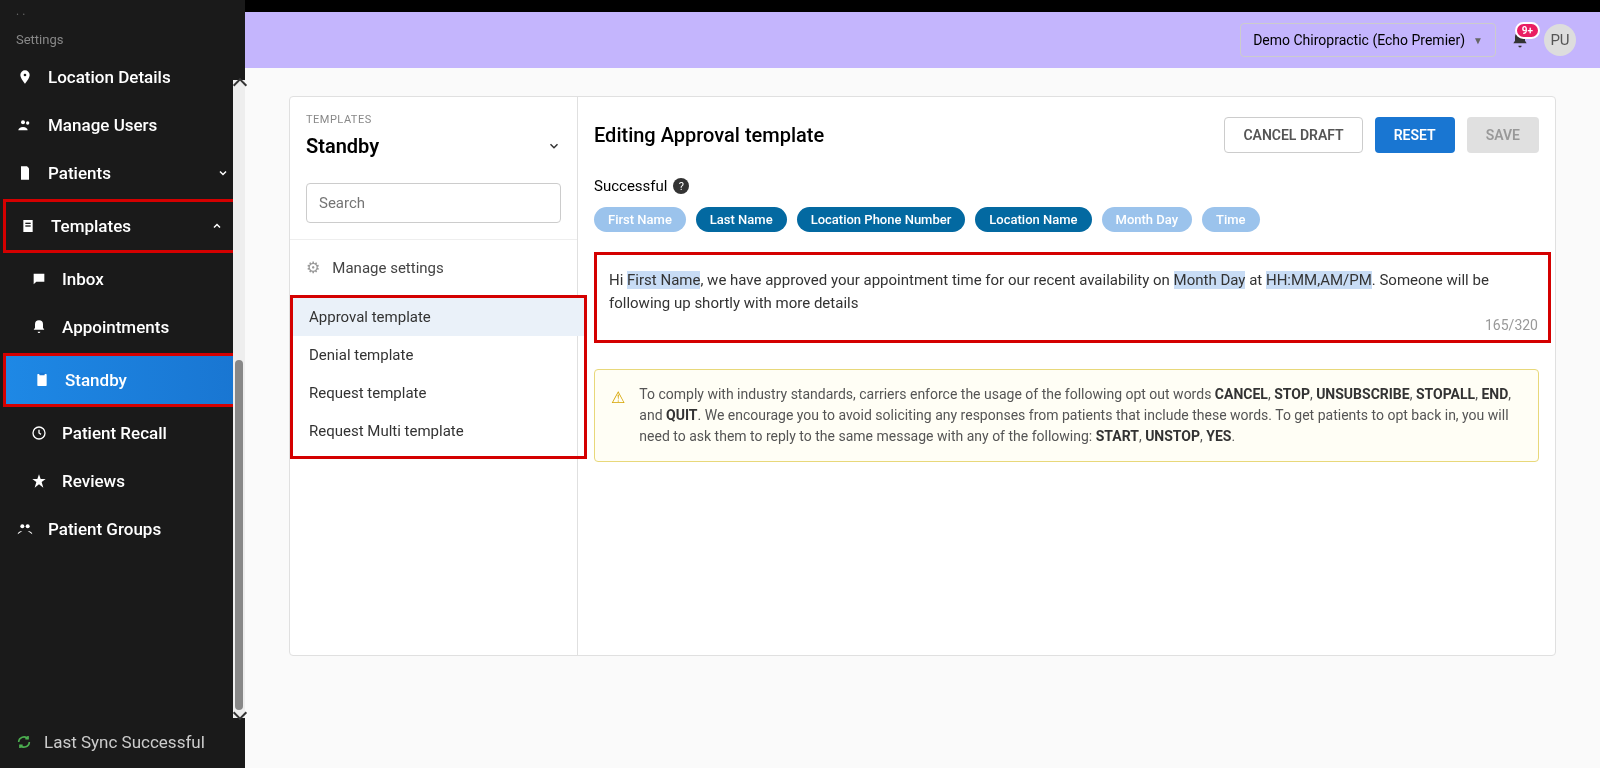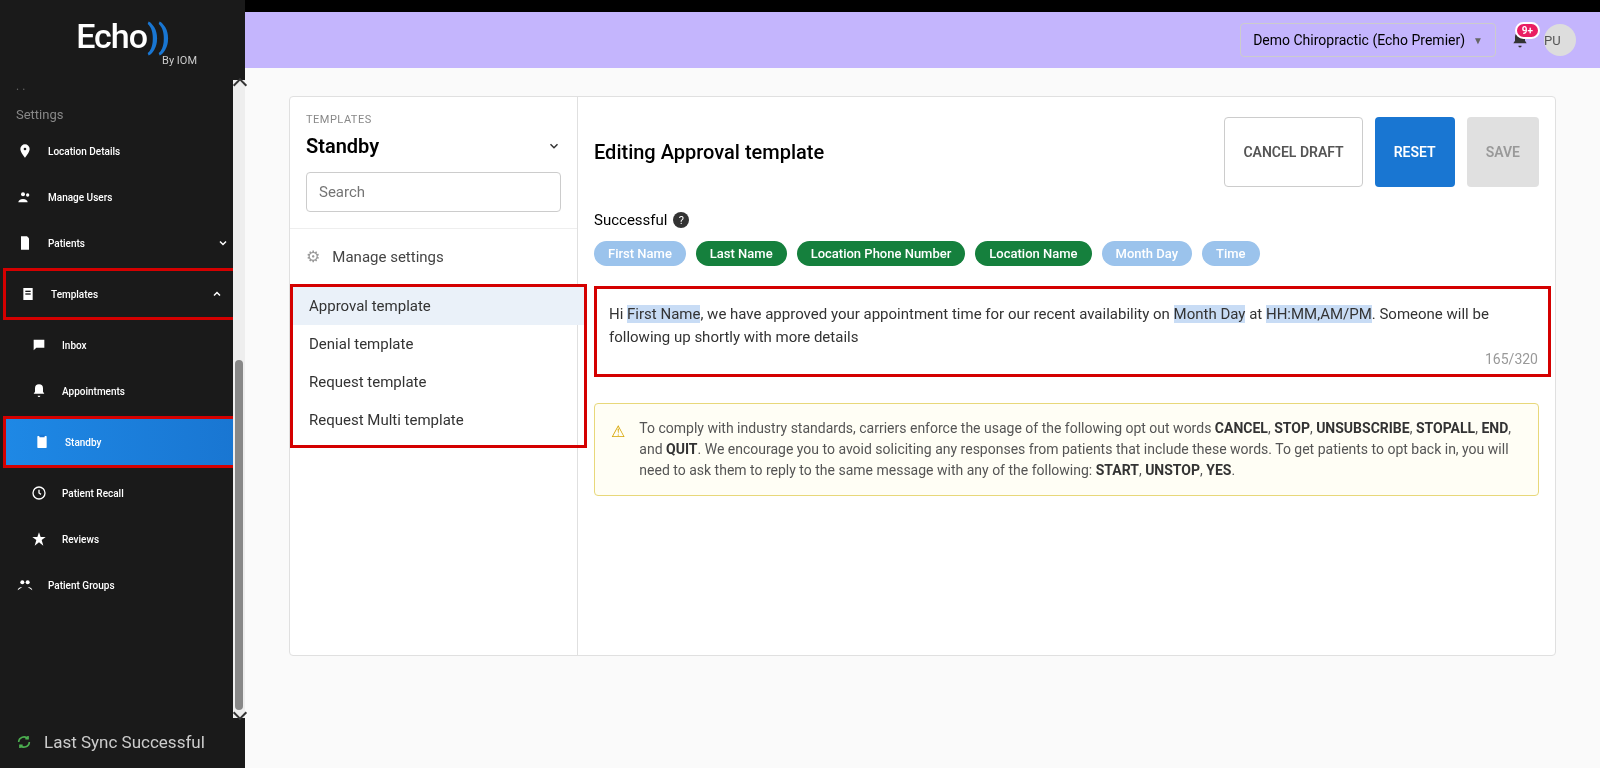--- a/index.html
+++ b/index.html
@@ -13,93 +13,89 @@
   .sidebar-scrollthumb { position:absolute; left:2px; top:280px; width:8px; height:350px; background:#888; border-radius:4px; }
   
   .logo-area { padding: 16px 0 8px; text-align: center; }
   .logo-main { font-size: 34px; font-weight: 500; letter-spacing: -1px; }
   .logo-main .bracket { color: #1976d2; font-weight: 700; }
   .logo-sub { font-size: 11px; color: #ccc; margin-top: -2px; padding-right: 48px; text-align: right; }
   .dots { color:#666; font-size:12px; padding-left:16px; margin-top:4px; }
   
   .section-label { font-size: 13px; color: #888; padding: 14px 16px 6px; }
   
-  .nav-item { display: flex; align-items: center; padding: 14px 16px; font-size: 10px; font-weight: 500; cursor: pointer; position: relative; color:#fff; }
+  .nav-item { display: flex; align-items: center; padding: 14px 16px; font-size: 17px; font-weight: 500; cursor: pointer; position: relative; color:#fff; }
   .nav-item.sub { padding-left: 30px; }
   .nav-item .nav-icon { width: 18px; height: 18px; margin-right: 14px; display: inline-flex; align-items:center; justify-content:center; }
   .nav-item .chevron { margin-left: auto; }
   .nav-item.active-blue { background: linear-gradient(90deg,#1e88e5,#1976d2); }
   
   .red-box { border: 3px solid #d40000; margin: 2px 6px 2px 3px; }
   .red-box .nav-item { padding: 14px 13px; }
   
   .sync-bar { margin-top: auto; padding: 16px; display: flex; align-items: center; font-size: 17px; color: #ccc; }
   .sync-bar .sync-icon { width:16px; height:16px; margin-right:12px; }
   
   
   .main { flex: 1; display: flex; flex-direction: column; background: #fafafa; }
   .topbar { height: 56px; background: #c4b5fd; display: flex; align-items: center; justify-content: flex-end; padding: 0 24px; gap: 14px; }
   .topbar-black { height: 12px; background:#000; }
   .org-selector { border: 1px solid #ccc; border-radius: 4px; padding: 8px 12px; display: flex; align-items: center; gap: 8px; font-size: 14px; cursor:pointer; }
   .org-selector .caret { font-size: 10px; color:#666; }
   .bell { position: relative; cursor:pointer; font-size:18px; }
   .badge { position: absolute; top: -8px; right: -10px; background: #e91e63; color: #fff; font-size: 10px; font-weight: 700; padding: 1px 5px; border-radius: 10px; border:2px solid #fff; }
-  .avatar { width: 32px; height: 32px; border-radius: 50%; background: #ddd; display: flex; align-items: center; justify-content: flex-start; font-size: 13px; color:#555; cursor:pointer; }
+  .avatar { width: 32px; height: 32px; border-radius: 50%; background: #ddd; display: flex; align-items: center; justify-content: center; font-size: 15px; color:#555; cursor:pointer; }
   
   
   .content-wrap { padding: 28px 44px; flex:1; }
   .panel { display: flex; background: #fff; border: 1px solid #e0e0e0; border-radius: 4px; min-height: 560px; }
   
   
   .tside { width: 288px; border-right: 1px solid #e0e0e0; padding: 0; }
   .tside .pad { padding: 16px; }
   .tside .small-label { font-size: 11px; color: #888; letter-spacing: 0.5px; }
   .tside .category { display:flex; align-items:center; justify-content:space-between; font-size: 20px; font-weight: 600; margin-top: 8px; cursor:pointer; }
-  .tside .search { width: 100%; border: 1px solid #ccc; border-radius: 4px; padding: 10px 12px; font-size: 15px; margin-top: 14px; }
+  .tside .search { width: 100%; border: 1px solid #ccc; border-radius: 4px; padding: 10px 12px; font-size: 15px; margin-top: 25px; }
   .tside .manage { display:flex; align-items:center; gap:12px; padding: 18px 16px; font-size: 15px; color:#444; border-top:1px solid #eee; cursor:pointer; }
   .tside .gear { color:#999; font-size:16px; }
   .tside .tpl-list { }
   .tside .tpl-item { padding: 10px 16px; font-size: 15px; color:#333; cursor:pointer; }
   .tside .tpl-item.active { background: #eaf1f9; }
   .tside .red-box-tpl { border:3px solid #d40000; margin-right:-10px; padding-bottom:6px; }
   
   
   .editor { flex:1; padding: 20px 0 20px 16px; }
   .editor-header { display:flex; align-items:center; justify-content:space-between; padding-right:16px; }
   .editor-title { font-size: 20px; font-weight: 500; }
-  .btn { padding: 26px 18px; border-radius: 4px; font-size: 14px; font-weight: 600; cursor:pointer; border:1px solid transparent; }
+  .btn { padding: 9px 18px; border-radius: 4px; font-size: 14px; font-weight: 600; cursor:pointer; border:1px solid transparent; }
   .btn.cancel { border-color: #ccc; color:#555; background:#fff; }
   .btn.reset { background:#1976d2; color:#fff; }
   .btn.save { background:#e0e0e0; color:#999; cursor:not-allowed;text-align:center; }
   .btn-group { display:flex; gap:12px; }
   
   .vars-label { display:flex; align-items:center; gap:6px; font-size:15px; margin-top: 24px; }
   .help { width:16px; height:16px; border-radius:50%; background:#333; color:#fff; font-size:11px; display:flex; align-items:center; justify-content:center; }
   .chips { display:flex; gap:10px; margin-top:12px; flex-wrap:wrap; }
-  .chip { background:#15803d; color:#fff; padding:5px 14px; border-radius:16px; font-size:13px; font-weight:500; cursor:pointer; }
+  .chip { background:#0369a1; color:#fff; padding:5px 14px; border-radius:16px; font-size:13px; font-weight:500; cursor:pointer; }
   .chip.disabled { background:#9bc3ec; }
   
   .msg-box { border:3px solid #d40000; margin-top:20px; margin-right:4px; padding: 14px 12px 26px; font-size:15px; color:#333; line-height:1.5; min-height:74px; position:relative; }
   .msg-box .hl { background:#c8dcf5; }
   .counter { position:absolute; right:10px; bottom:4px; font-size:14px; color:#999; }
   
   .warn { border:1px solid #e8d87a; background:#fffef5; border-radius:4px; padding: 14px 16px; margin-top:26px; margin-right:16px; display:flex; gap:14px; font-size:14px; color:#555; line-height:1.5; }
   .warn .tri { color:#d6a400; font-size:16px; flex-shrink:0; margin-top:2px; }
   .warn b { font-weight:700; color:#333; }
   
   svg { display:block; }
 </style>
 </head>
 <body>
 
 <div class="sidebar">
-  <div class="logo-area">
-    <div class="logo-main"><span>Echo</span><span class="bracket">))</span></div>
-    <div class="logo-sub">By IOM</div>
-  </div>
   <div class="dots">. .</div>
   <div class="section-label">Settings</div>
 
   <div class="nav-item">
     <span class="nav-icon">
         <svg width="16" height="16" viewBox="0 0 24 24" fill="#fff">
           <path d="M12 2a7 7 0 00-7 7c0 5 7 13 7 13s7-8 7-13a7 7 0 00-7-7zm0 9a2 2 0 112-2 2 2 0 01-2 2z"></path>
         </svg>
       </span>
     <span>Location Details</span>

